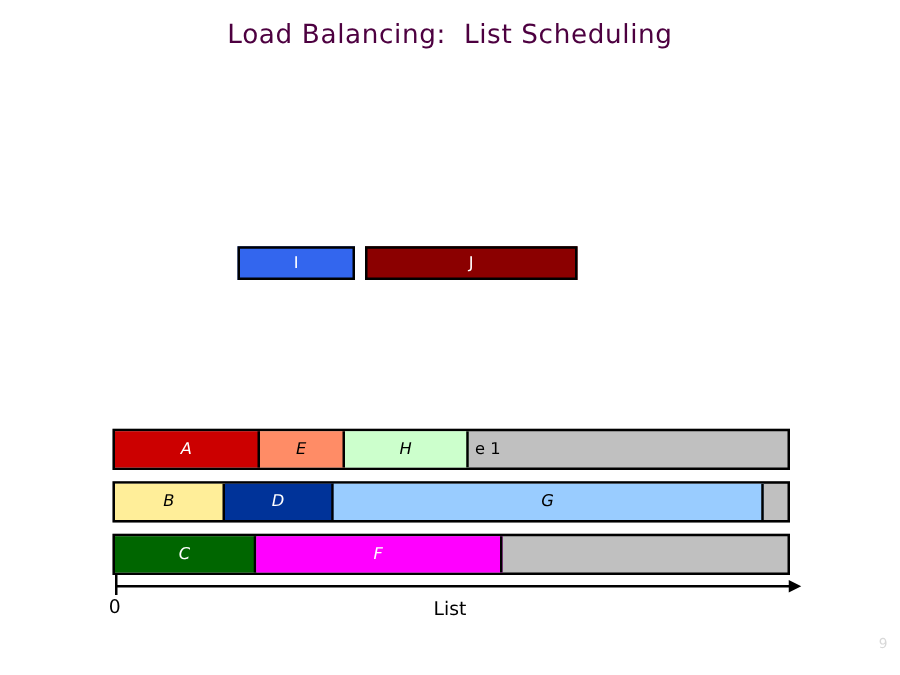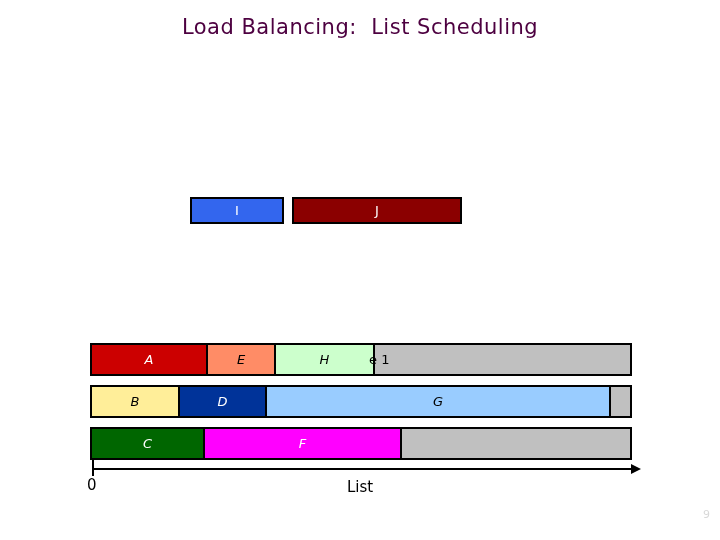--- a/index.html
+++ b/index.html
@@ -155,21 +155,21 @@
         <div class="seg" style="left: 0px; width: 116px; background: rgb(204, 0, 0); border-right: 2px solid rgb(0, 0, 0);">
           <span class="seg-label" style="color: rgb(255, 255, 255);">A</span>
         </div>
         <div class="seg" style="left: 116px; width: 68px; background: rgb(255, 140, 102); border-right: 2px solid rgb(0, 0, 0);">
           <span class="seg-label" style="color: rgb(0, 0, 0);">E</span>
         </div>
         <div class="seg" style="left: 184px; width: 99px; background: rgb(204, 255, 204); border-right: 2px solid rgb(0, 0, 0);">
           <span class="seg-label" style="color: rgb(0, 0, 0);">H</span>
         </div>
       </div>
-      <div class="clipped-caption" style="left: 369px; top: 353px;">e 1</div>
+      <div class="clipped-caption" style="left: 380px; top: 353px;">e 1</div>
       <div class="machine-row" style="left: 90px; top: 385px; width: 542px; height: 33px; background: rgb(192, 192, 192);">
         <div class="seg" style="left: 0px; width: 88px; background: rgb(255, 238, 153); border-right: 2px solid rgb(0, 0, 0);">
           <span class="seg-label" style="color: rgb(0, 0, 0);">B</span>
         </div>
         <div class="seg" style="left: 88px; width: 87px; background: rgb(0, 51, 153); border-right: 2px solid rgb(0, 0, 0);">
           <span class="seg-label" style="color: rgb(255, 255, 255);">D</span>
         </div>
         <div class="seg" style="left: 175px; width: 344px; background: rgb(153, 204, 255); border-right: 2px solid rgb(0, 0, 0);">
           <span class="seg-label" style="color: rgb(0, 0, 0);">G</span>
         </div>

